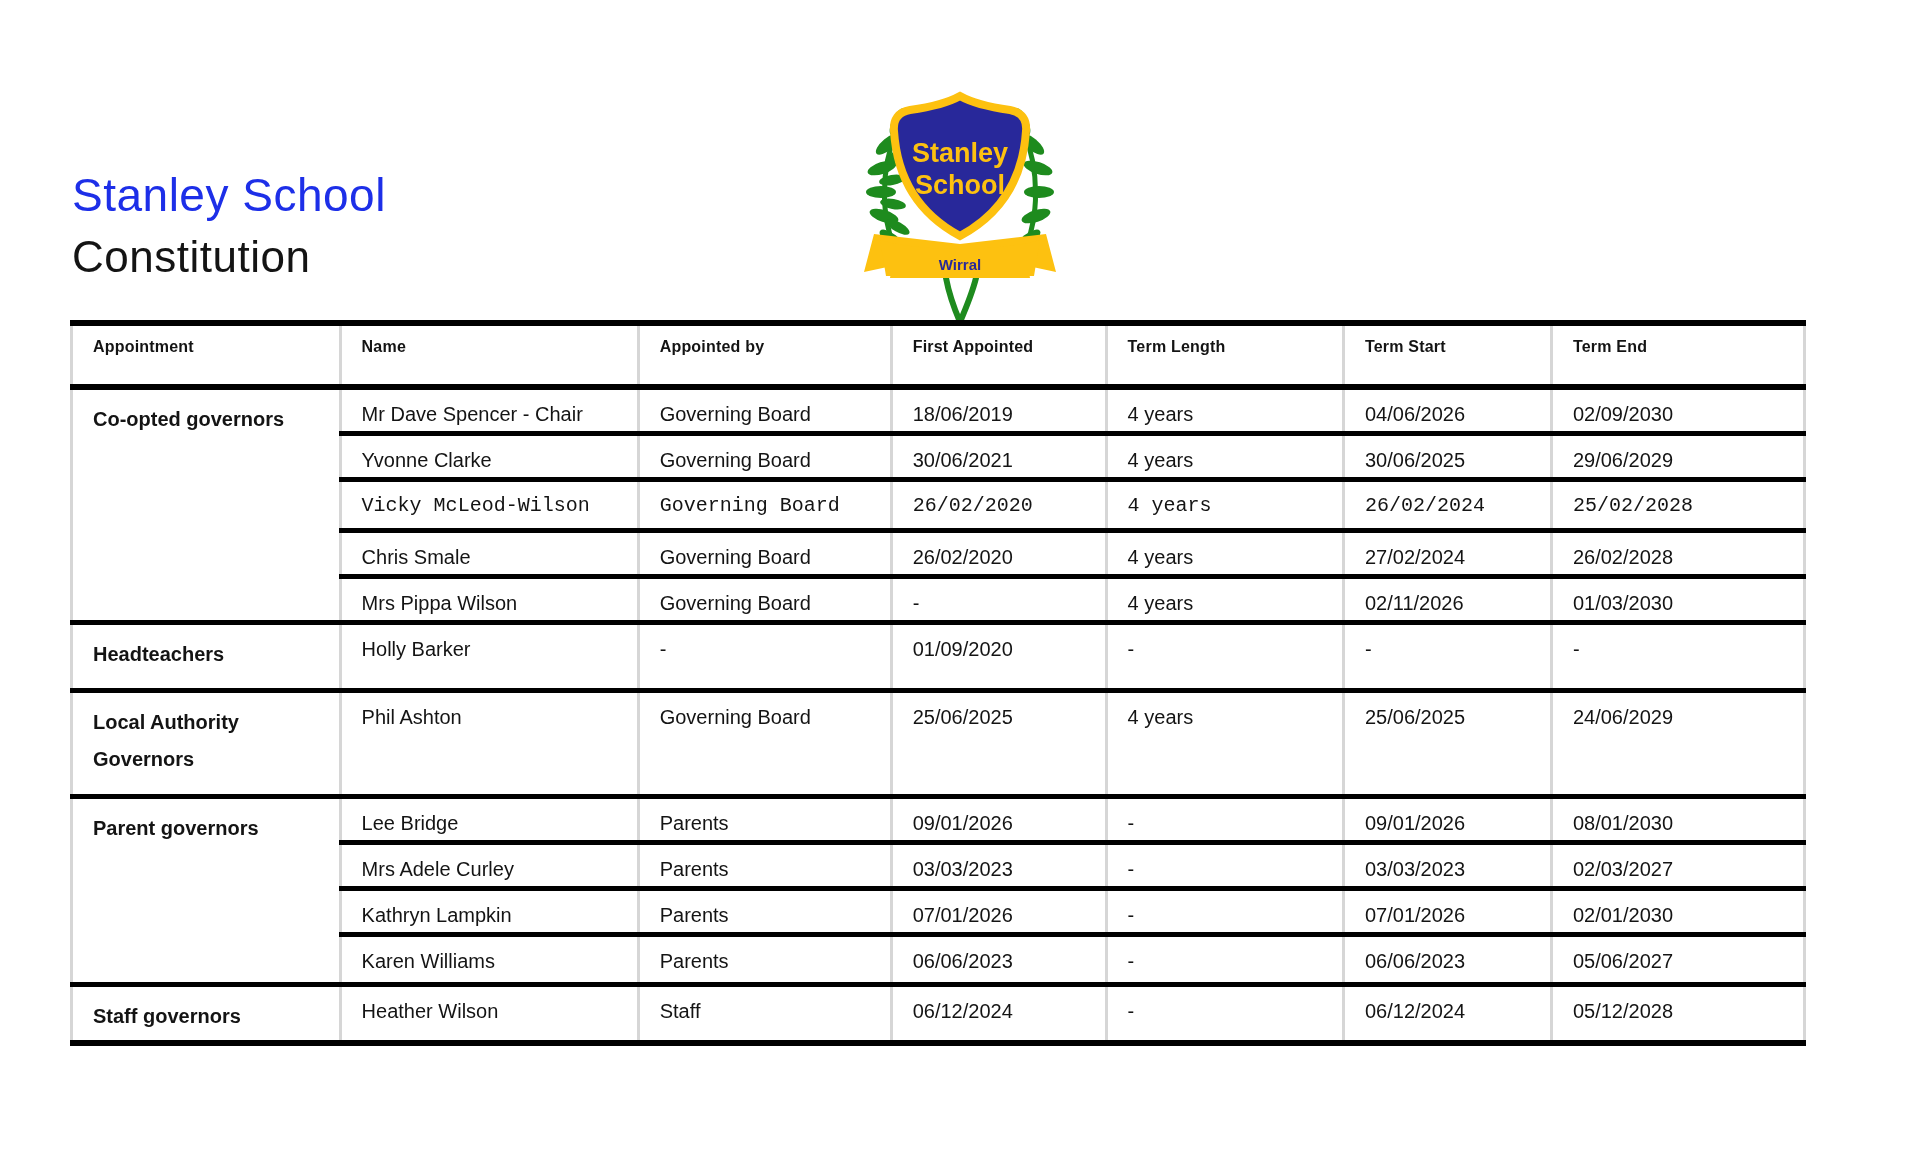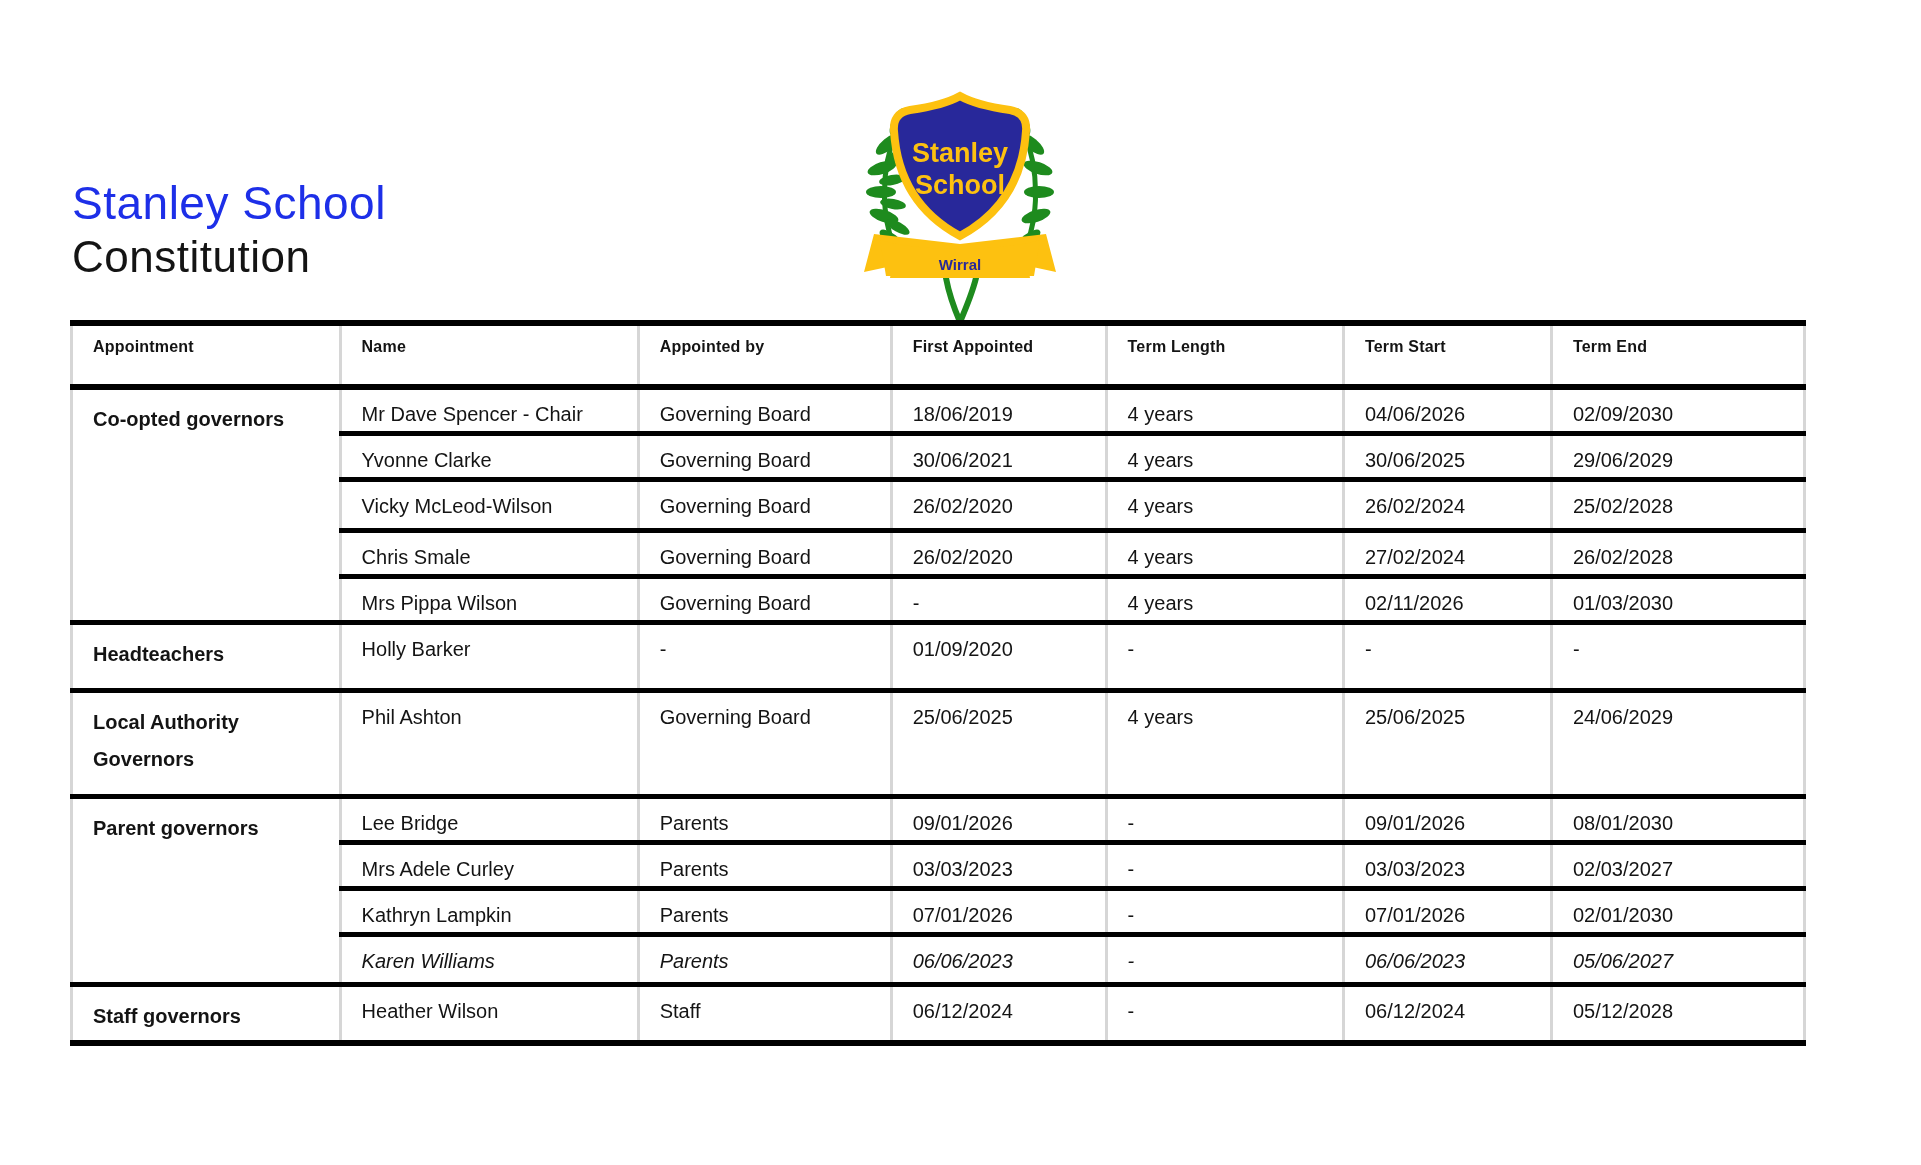--- a/index.html
+++ b/index.html
@@ -10,21 +10,21 @@
     position: relative;
     width: 1921px;
     height: 1165px;
     background: #ffffff;
     overflow: hidden;
   }
 
   .doc-title {
     position: absolute;
     left: 72px;
-    top: 176px;
+    top: 168px;
     font-size: 46px;
     font-weight: 500;
     letter-spacing: 0.5px;
     color: #1d2fe8;
   }
 
   .doc-subtitle {
     position: absolute;
     left: 72px;
     top: 232px;
@@ -165,21 +165,21 @@
           <td>02/09/2030</td>
         </tr>
         <tr style="height: 40px;">
           <td>Yvonne Clarke</td>
           <td>Governing Board</td>
           <td>30/06/2021</td>
           <td>4 years</td>
           <td>30/06/2025</td>
           <td>29/06/2029</td>
         </tr>
-        <tr style="height: 51px;">
+        <tr style="height: 51px; font-family: Liberation Mono, monospace;">
           <td>Vicky McLeod-Wilson</td>
           <td>Governing Board</td>
           <td>26/02/2020</td>
           <td>4 years</td>
           <td>26/02/2024</td>
           <td>25/02/2028</td>
         </tr>
         <tr style="height: 42px;">
           <td>Chris Smale</td>
           <td>Governing Board</td>
@@ -232,21 +232,21 @@
           <td>02/03/2027</td>
         </tr>
         <tr style="height: 46px;">
           <td>Kathryn Lampkin</td>
           <td>Parents</td>
           <td>07/01/2026</td>
           <td>-</td>
           <td>07/01/2026</td>
           <td>02/01/2030</td>
         </tr>
-        <tr style="height: 50px; font-style: italic;">
+        <tr style="height: 50px;">
           <td>Karen Williams</td>
           <td>Parents</td>
           <td>06/06/2023</td>
           <td>-</td>
           <td>06/06/2023</td>
           <td>05/06/2027</td>
         </tr>
         <tr style="height: 58px;">
           <td rowspan="1" class="cat">Staff governors</td>
           <td>Heather Wilson</td>

